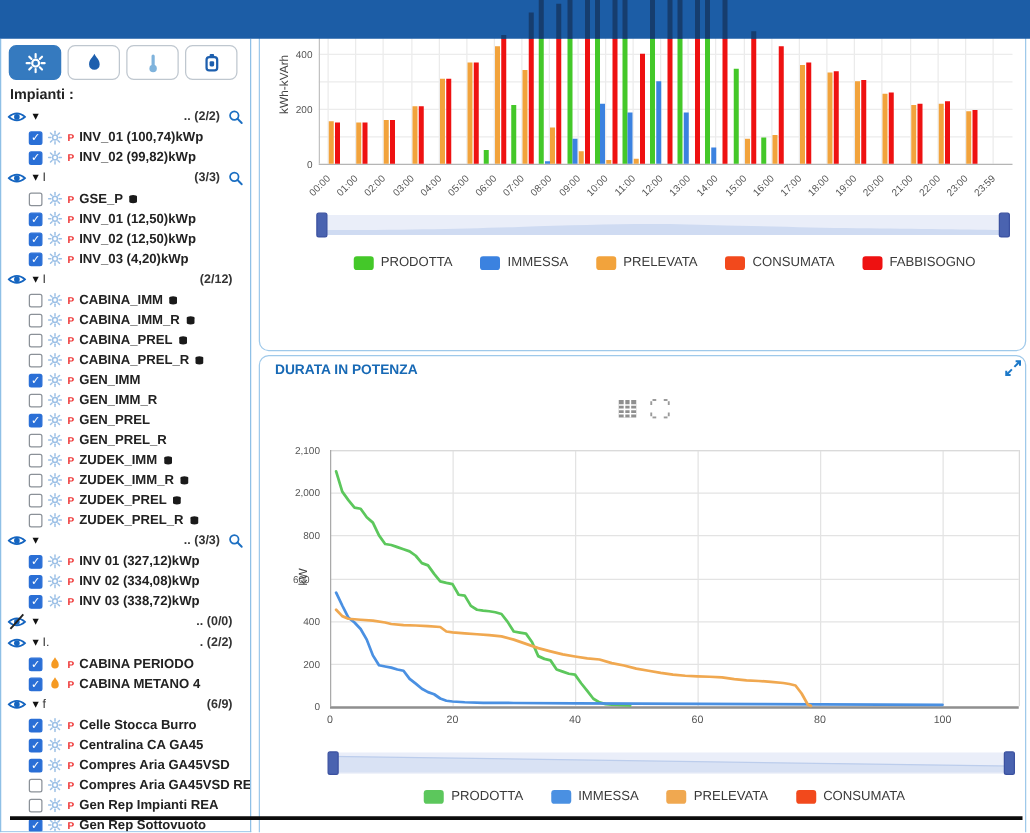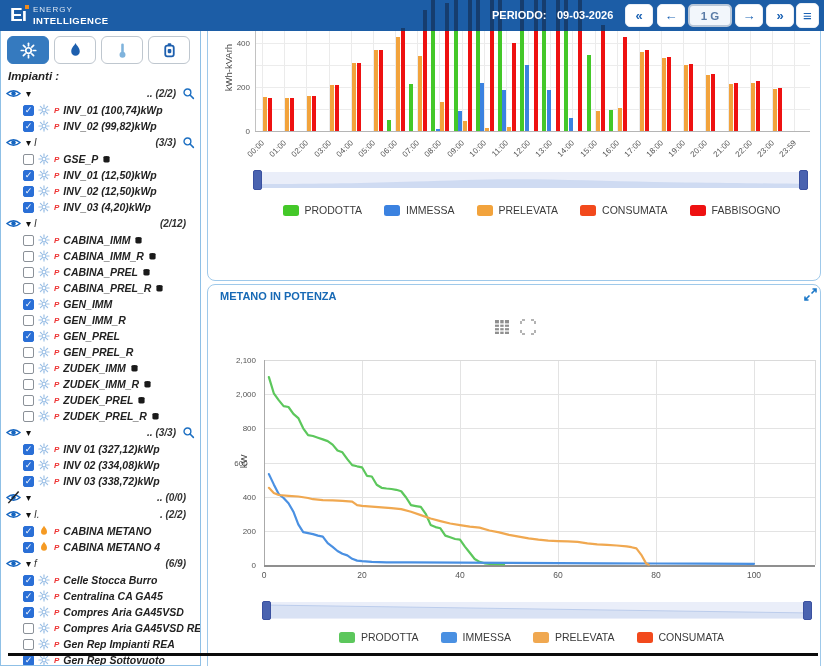--- a/index.html
+++ b/index.html
@@ -19,21 +19,21 @@
   .logo-l2{font-size:9.5px;font-weight:bold;letter-spacing:.5px;}
   #periodo{left:492px;top:9px;color:#fff;font-size:11px;font-weight:bold;}
   #periodo-val{left:557px;top:9px;color:#fff;font-size:11px;font-weight:bold;}
   .navbtn{position:absolute;top:4px;height:23px;background:#fff;border:1px solid #e8eef5;border-radius:5px;
     color:#1c63b4;font-weight:bold;font-size:13px;display:flex;align-items:center;justify-content:center;
     box-sizing:border-box;cursor:pointer;}
   #btn-range{background:#f2f6fb;border:2px solid #b9c7d8;color:#5a7ba6;font-size:11.5px;}
   #btn-menu{top:3px;height:25px;font-size:15px;}
   
   #sidebar{left:0;top:31px;width:201px;height:635px;background:#fff;border:1px solid #8fc0e6;border-top:none;
-    box-sizing:border-box;z-index:8;overflow:hidden;font-style:italic;}
+    box-sizing:border-box;z-index:8;overflow:hidden;}
   #sb-toolbar{display:flex;gap:5px;padding:5px 0 2px 6px;}
   .tbtn{width:40px;height:26px;border:1px solid #bfc7cf;border-radius:6px;background:#fff;display:flex;
     align-items:center;justify-content:center;cursor:pointer;}
   .tbtn.sel{background:#357abf;border-color:#357abf;}
   #sb-title{font-size:11.5px;font-weight:bold;color:#222;padding:4px 0 3px 7px;}
   .grp-h{display:flex;align-items:center;height:17px;padding-left:5px;font-size:10.5px;color:#333;}
   .grp-h .chev{font-size:10px;color:#111;margin:0 3px 0 5px;cursor:pointer;}
   .grp-h .trunc{font-size:10px;color:#333;}
   .grp-h .cnt{margin-left:auto;font-weight:600;color:#333;font-size:10px;}
   .grp-h .cnt.noq{margin-right:14px;}
@@ -225,21 +225,21 @@
       <div class="lg-item">
         <div class="lg-sw" style="background: rgb(242, 73, 28);"></div>
         <div>CONSUMATA</div>
       </div>
       <div class="lg-item">
         <div class="lg-sw" style="background: rgb(238, 17, 17);"></div>
         <div>FABBISOGNO</div>
       </div>
     </div>
 
-  <div class="abs" id="p2-title">METANO IN POTENZA</div>
+  <div class="abs" id="p2-title">DURATA IN POTENZA</div>
   <div class="abs" style="left:804px;top:288px;z-index:5;cursor:pointer;">
     <svg width="13" height="13">
         <path d="M7.5 5.5 L12 1 M8.5 1 h3.5 v3.5 M5.5 7.5 L1 12 M1 8.5 v3.5 h3.5" stroke="#1c78c8" stroke-width="1.6" fill="none"></path>
       </svg>
   </div>
   <div class="abs" style="left:494px;top:319px;z-index:5;cursor:pointer;">
     <svg width="16" height="16">
       <rect x="1" y="1" width="14" height="14" fill="#8f8f8f"></rect>
       <g stroke="#ffffff" stroke-width="1.3">
         <line x1="1" y1="5" x2="15" y2="5"></line>
@@ -869,21 +869,21 @@
           <div class="cnt noq">. (2/2)</div>
         </div>
         <div class="sitem">
           <div class="cb on">✓</div>
           <div style="display: flex;">
             <svg width="12" height="12" viewBox="0 0 16 16">
               <path d="M8 1 C9.5 4 12 5.5 12 9 a4 4 0 0 1 -8 0 C4 5.5 6.5 4 8 1 Z" fill="#f59a23"></path>
             </svg>
           </div>
           <div class="pmark">P</div>
-          <div class="iname">CABINA METANO</div>
+          <div class="iname">CABINA PERIODO</div>
         </div>
         <div class="sitem">
           <div class="cb on">✓</div>
           <div style="display: flex;">
             <svg width="12" height="12" viewBox="0 0 16 16">
               <path d="M8 1 C9.5 4 12 5.5 12 9 a4 4 0 0 1 -8 0 C4 5.5 6.5 4 8 1 Z" fill="#f59a23"></path>
             </svg>
           </div>
           <div class="pmark">P</div>
           <div class="iname">CABINA METANO 4</div>
@@ -1022,32 +1022,15 @@
       <div class="hstripe" style="left: 401px; width: 4px; top: 27.5px; height: 3.5px;"></div>
       <div class="hstripe" style="left: 423.2px; width: 4px; top: 9.8px; height: 21.2px;"></div>
       <div class="hstripe" style="left: 445.4px; width: 4px; top: 3.2px; height: 27.8px;"></div>
       <div class="hstripe" style="left: 467.5px; width: 4px; top: 0px; height: 31px;"></div>
       <div class="hstripe" style="left: 489.7px; width: 4px; top: 0px; height: 31px;"></div>
       <div class="hstripe" style="left: 534px; width: 4px; top: 0px; height: 31px;"></div>
       <div class="hstripe" style="left: 556.2px; width: 4px; top: 0px; height: 31px;"></div>
       <div class="hstripe" style="left: 578.4px; width: 4px; top: 0px; height: 31px;"></div>
       <div class="hstripe" style="left: 600.5px; width: 4px; top: 25.3px; height: 5.7px;"></div>
     </div>
-  <div class="abs" id="header-content">
-    <div class="abs" id="logo">
-      <span id="logo-mark"><span>Eı</span><span id="logo-dot"></span></span>
-      <span class="logo-text">
-        <div class="logo-l1">ENERGY</div>
-        <div class="logo-l2">INTELLIGENCE</div>
-      </span>
-    </div>
-    <div class="abs" id="periodo">PERIODO:</div>
-    <div class="abs" id="periodo-val">09-03-2026</div>
-    <div class="navbtn" style="left:625px;width:28px;">«</div>
-    <div class="navbtn" style="left:657px;width:28px;">←</div>
-    <div class="navbtn" id="btn-range" style="left:688px;width:44px;">1 G</div>
-    <div class="navbtn" style="left:735px;width:28px;">→</div>
-    <div class="navbtn" style="left:766px;width:28px;">»</div>
-    <div class="navbtn" id="btn-menu" style="left:796px;width:23px;">≡</div>
-  </div>
 
   <div class="abs" id="blackline"></div>
 </div>
 
 </body></html>

